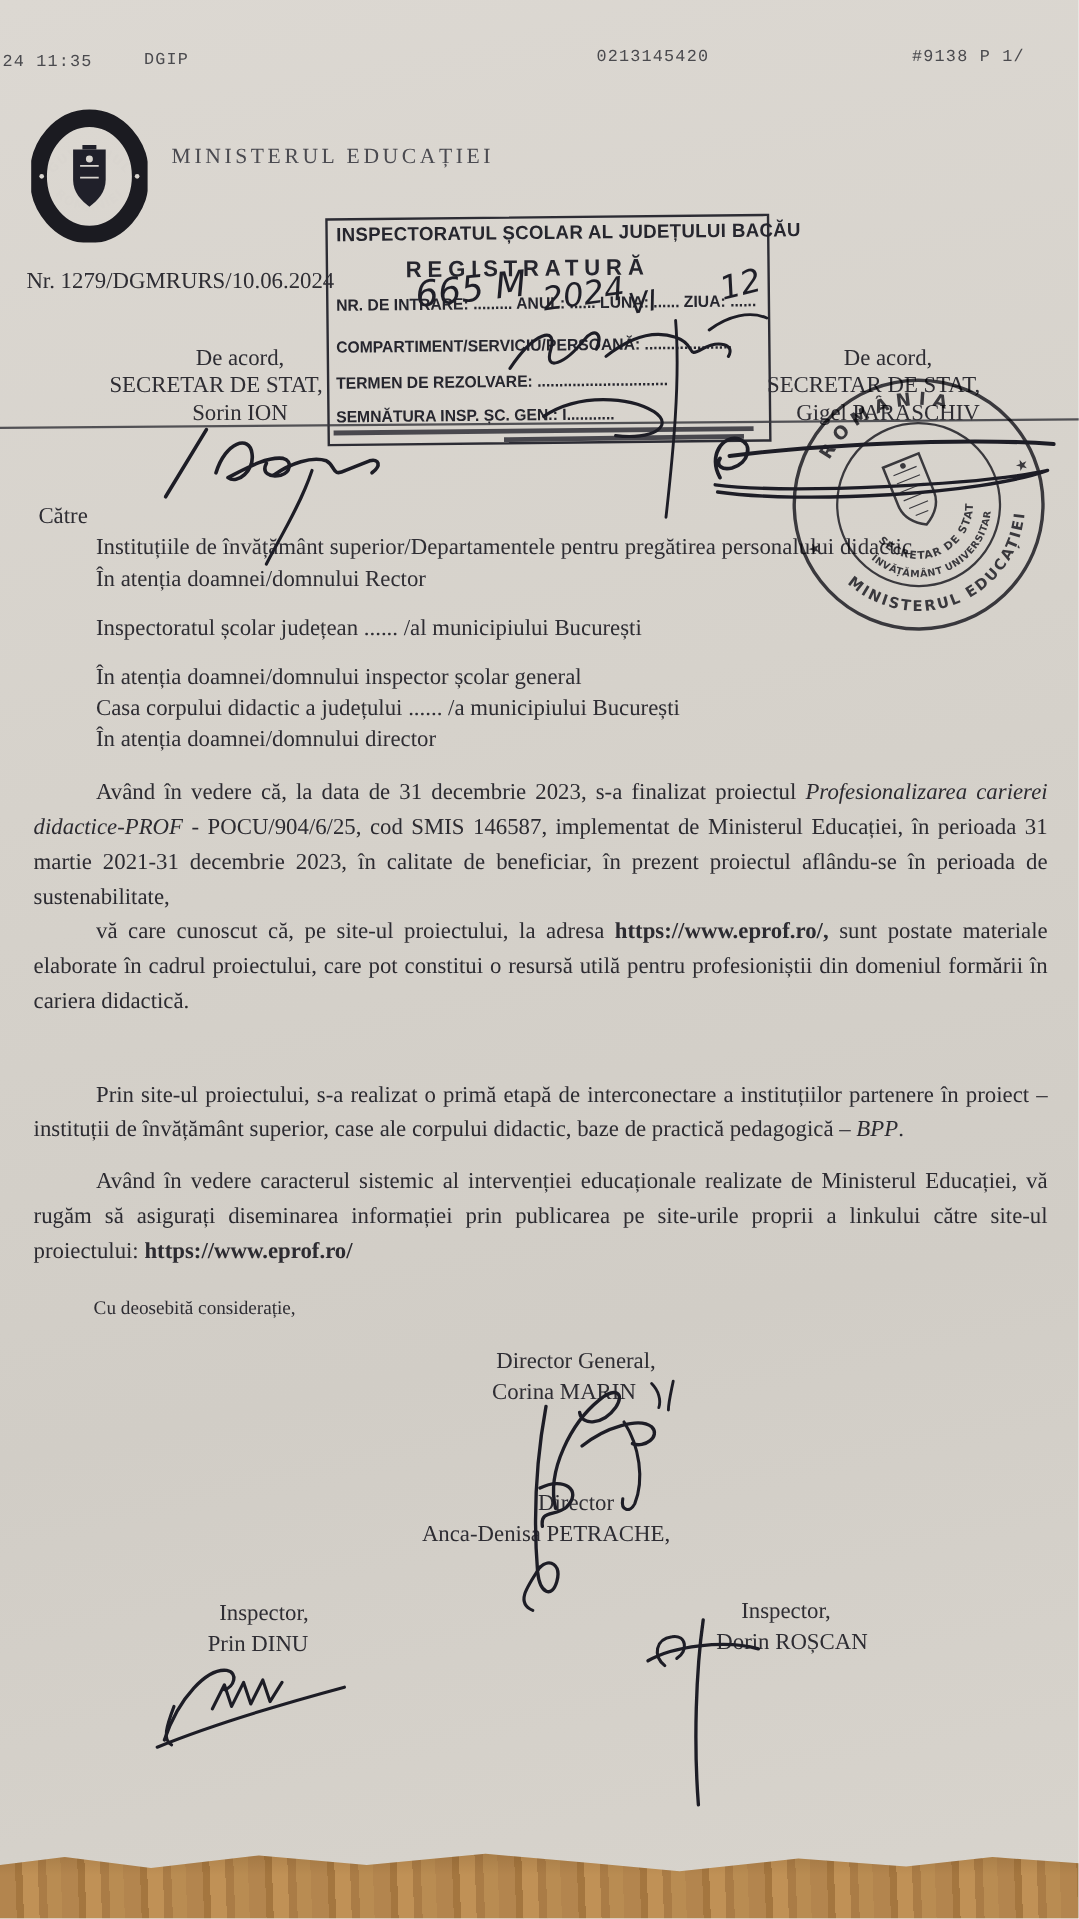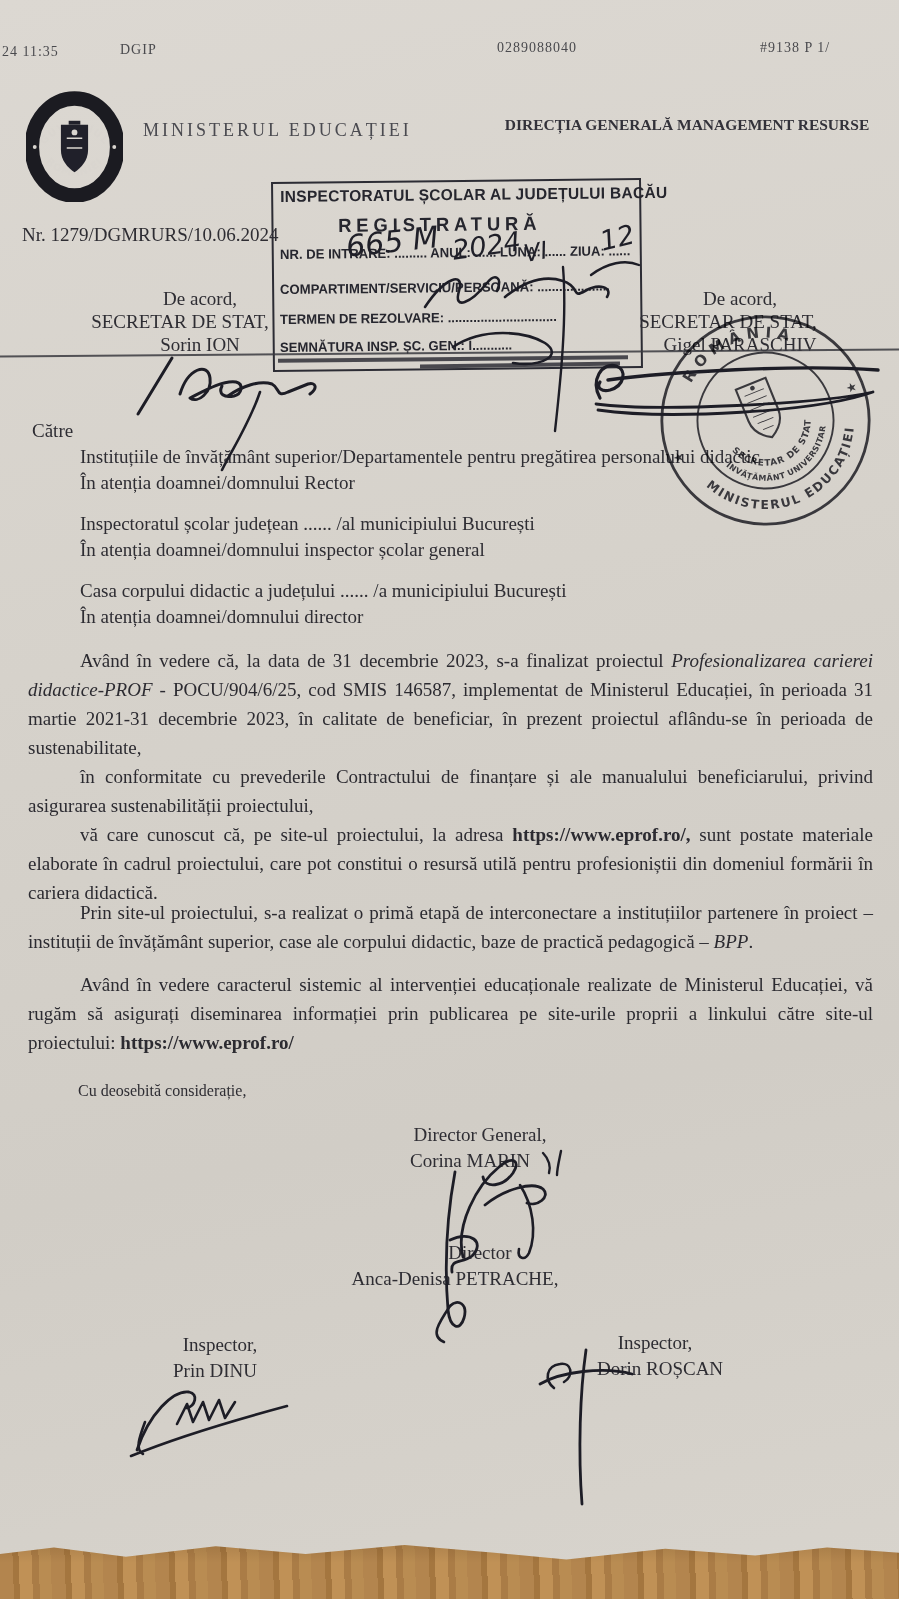--- a/index.html
+++ b/index.html
@@ -5,21 +5,21 @@
   html,body{margin:0;padding:0;}
   .page{
     position:relative;
     width:899px;height:1599px;
     overflow:hidden;
     background:linear-gradient(168deg,#dcd8d2 0%,#d6d2cb 38%,#d1cdc6 68%,#d8d4cd 100%);
     font-family:"Liberation Serif",serif;
     color:#2e2d33;
   }
   .abs{position:absolute;}
-  .fax-txt{font-family:Liberation Serif, serif;font-size:14px;color:#4a4a4e;letter-spacing:1px;}
+  .fax-txt{font-family:Liberation Mono, monospace;font-size:14px;color:#4a4a4e;letter-spacing:1px;}
   .serif{font-family:"Liberation Serif",serif;}
   .body-txt{font-size:19px;line-height:29px;text-align:justify;color:#2c2b31;}
   .body-txt p{margin:0;text-indent:52px;}
   .stamp-box{
     border:2.5px solid #2c2c34;
     transform:rotate(-0.6deg);
     z-index:4;
   }
   .stamp-row{
     font-family:"Liberation Sans",sans-serif;
@@ -51,21 +51,21 @@
   .it{font-style:italic;}
 </style>
 </head>
 <body>
 
 <div class="page">
 
   <div>
     <span class="abs fax-txt" style="left:2px;top:44px;">24 11:35</span>
     <span class="abs fax-txt" style="left:120px;top:42px;">DGIP</span>
-    <span class="abs fax-txt" style="left:497px;top:40px;">0289088040</span>
+    <span class="abs fax-txt" style="left:497px;top:40px;">0213145420</span>
     <span class="abs fax-txt" style="left:760px;top:40px;">#9138  P   1/</span>
   </div>
 
   <svg class="abs" style="left:26px;top:90px;" width="97" height="112" viewBox="0 0 100 112">
     <ellipse cx="50" cy="57" rx="44" ry="50" fill="none" stroke="#1b1b21" stroke-width="15"></ellipse>
     <defs>
       <path id="gArcTop" d="M 14,64 A 40,45 0 0 1 86,64"></path>
       <path id="gArcBot" d="M 9,52 A 43,49 0 0 0 91,52"></path>
     </defs>
     <text font-family="DejaVu Sans" font-size="10.5" font-weight="bold" fill="#d9d5cf" letter-spacing="1">
@@ -78,21 +78,20 @@
     <circle cx="91" cy="57" r="2" fill="#d9d5cf"></circle>
     <path d="M36,34 h28 v26 c0,11 -7,18 -14,23 c-7,-5 -14,-12 -14,-23 z" fill="#20202a"></path>
     <path d="M44,30 h12 v4 h-12 z" fill="#20202a"></path>
     <path d="M42,48 h16 M42,58 h16" stroke="#d9d5cf" stroke-width="1.5"></path>
     <circle cx="50" cy="42" r="3" fill="#d9d5cf"></circle>
   </svg>
 
   <div class="abs serif" style="left:143px;top:120px;font-size:18px;letter-spacing:3px;color:#4a4a50;">MINISTERUL EDUCAȚIEI</div>
 
   <div class="abs serif center" style="left:478px;top:114px;width:418px;font-size:15.5px;font-weight:bold;color:#33323a;line-height:22px;">
-    <div>DIRECȚIA GENERALĂ MANAGEMENT RESURSE</div>
   </div>
 
   <div class="abs serif" style="left:22px;top:224px;font-size:19px;">Nr. 1279/DGMRURS/10.06.2024</div>
 
   <div class="abs stamp-box" style="left:272px;top:180px;width:366px;height:186px;"></div>
   <div class="abs stamp-row" style="left:280px;top:188px;font-size:16px;letter-spacing:.3px;">INSPECTORATUL ȘCOLAR AL JUDEȚULUI BACĂU</div>
   <div class="abs stamp-row" style="left:338px;top:215px;font-size:19px;letter-spacing:5px;">REGISTRATURĂ</div>
   <div class="abs stamp-row" style="left:280px;top:247px;font-size:13.5px;">NR. DE INTRARE: ......... ANUL: ...... LUNA: ...... ZIUA: ......</div>
   <div class="abs stamp-row" style="left:280px;top:282px;font-size:13.5px;">COMPARTIMENT/SERVICIU/PERSOANĂ: ....................</div>
   <div class="abs stamp-row" style="left:280px;top:312px;font-size:13.5px;">TERMEN DE REZOLVARE: ..............................</div>
@@ -170,30 +169,29 @@
     <path stroke-width="2.8" d="M18,52 C80,60 240,52 295,40 C240,60 90,68 20,58"></path>
   </svg>
 
   <div class="abs serif" style="left:32px;top:420px;font-size:19px;">Către</div>
   <div>
     <div class="abs serif" style="left:80px;top:446px;font-size:19px;width:800px;">Instituțiile de învățământ superior/Departamentele pentru pregătirea personalului didactic</div>
     <div class="abs serif" style="left:80px;top:472px;font-size:19px;">În atenția doamnei/domnului Rector</div>
   </div>
   <div>
     <div class="abs serif" style="left:80px;top:513px;font-size:19px;">Inspectoratul școlar județean ...... /al municipiului București</div>
-    <div class="abs serif" style="left:80px;top:539px;font-size:19px;text-align:center;">În atenția doamnei/domnului inspector școlar general</div>
+    <div class="abs serif" style="left:80px;top:554px;font-size:19px;text-align:center;">În atenția doamnei/domnului inspector școlar general</div>
   </div>
   <div>
     <div class="abs serif" style="left:80px;top:580px;font-size:19px;">Casa corpului didactic a județului ...... /a municipiului București</div>
     <div class="abs serif" style="left:80px;top:606px;font-size:19px;">În atenția doamnei/domnului director</div>
   </div>
 
   <div class="abs body-txt" style="left:28px;top:646px;width:845px;">
     <p><span>Având în vedere că, la data de 31 decembrie 2023, s-a finalizat proiectul </span><span class="it">Profesionalizarea carierei didactice-PROF</span><span> - POCU/904/6/25, cod SMIS 146587, implementat de Ministerul Educației, în perioada 31 martie 2021-31 decembrie 2023, în calitate de beneficiar, în prezent proiectul aflându-se în perioada de sustenabilitate,</span></p>
-    <p><span>în conformitate cu prevederile Contractului de finanțare și ale manualului beneficiarului, privind asigurarea sustenabilității proiectului,</span></p>
     <p><span>vă care cunoscut că, pe site-ul proiectului, la adresa </span><span class="link-txt">https://www.eprof.ro/,</span><span> sunt postate materiale elaborate în cadrul proiectului, care pot constitui o resursă utilă pentru profesioniștii din domeniul formării în cariera didactică.</span></p>
   </div>
   <div class="abs body-txt" style="left:28px;top:898px;width:845px;">
     <p><span>Prin site-ul proiectului, s-a realizat o primă etapă de interconectare a instituțiilor partenere în proiect – instituții de învățământ superior, case ale corpului didactic, baze de practică pedagogică – </span><span class="it">BPP</span><span>.</span></p>
   </div>
   <div class="abs body-txt" style="left:28px;top:970px;width:845px;">
     <p><span>Având în vedere caracterul sistemic al intervenției educaționale realizate de Ministerul Educației, vă rugăm să asigurați diseminarea informației prin publicarea pe site-urile proprii a linkului către site-ul proiectului: </span><span class="link-txt">https://www.eprof.ro/</span></p>
   </div>
 
   <div class="abs serif" style="left:78px;top:1082px;font-size:16px;">Cu deosebită considerație,</div>

